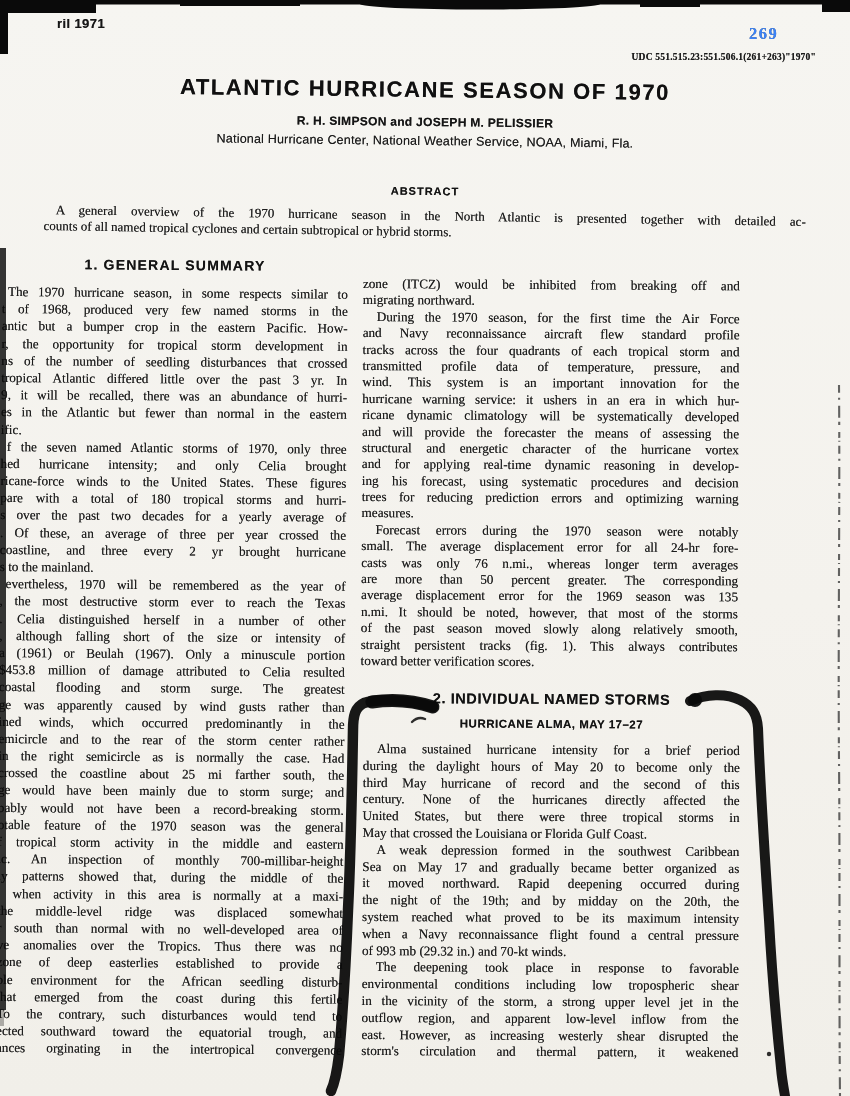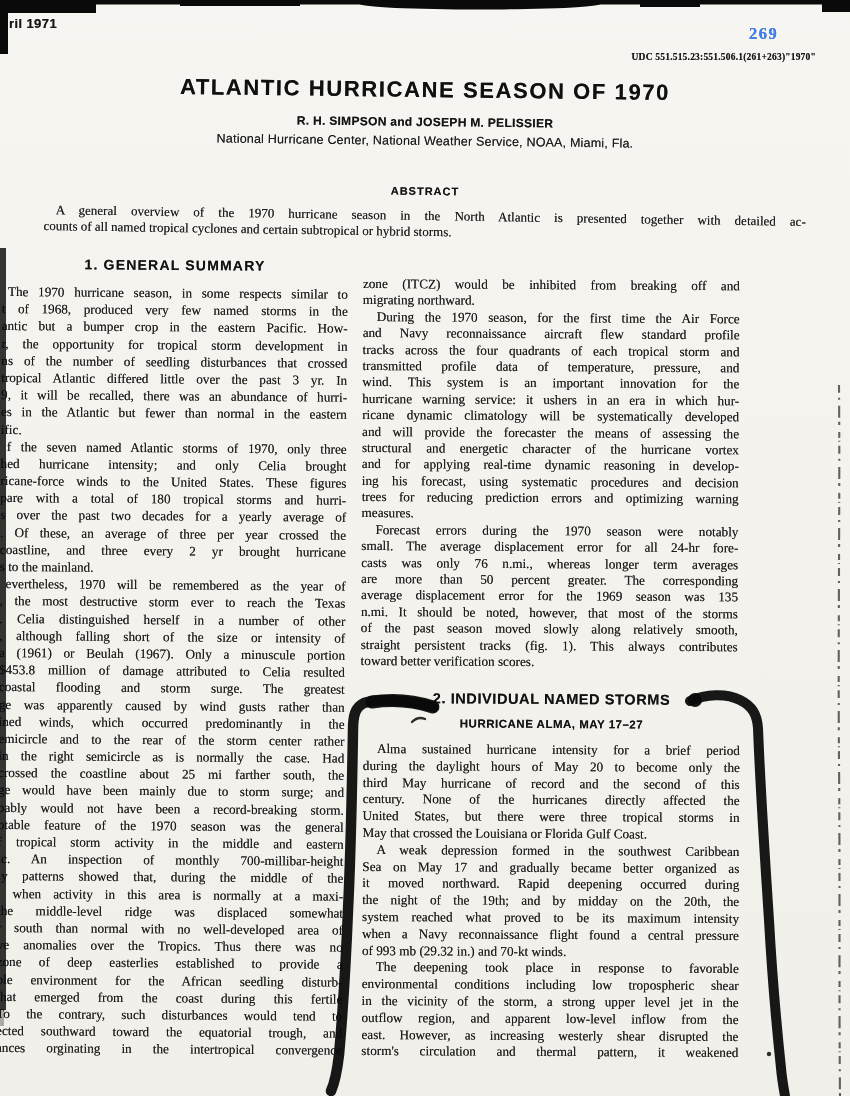--- a/index.html
+++ b/index.html
@@ -4,21 +4,21 @@
 <style>
   html,body{margin:0;padding:0;}
   body{
     width:850px;height:1096px;position:relative;overflow:hidden;
     background:linear-gradient(180deg,#f6f5f1 0%,#f4f2ed 55%,#f1efe9 100%);
     font-family:"Liberation Serif",serif;color:#1c1c1c;
   }
   .abs{position:absolute;}
   .inky{text-shadow:0 0 0.55px rgba(25,25,25,0.7);}
 
-  #hdr-left{left:9px;top:16px;font:700 13px "Liberation Sans",sans-serif;letter-spacing:.4px;color:#161616;}
+  #hdr-left{left:9px;top:16px;font:700 13px "Liberation Sans",sans-serif;letter-spacing:.4px;color:#161616;padding-left:48px;}
   #page-num{left:749px;top:24px;font:700 16.5px "Liberation Serif",serif;letter-spacing:1.5px;color:#3b82f6;text-align:right;}
   #udc{left:430px;top:52px;width:386px;text-align:right;font:700 9.5px "Liberation Serif",serif;letter-spacing:.2px;color:#1a1a1a;}
 
   #title{left:0;top:77px;width:850px;text-align:center;font:700 22px "Liberation Sans",sans-serif;letter-spacing:1.6px;color:#101010;transform:rotate(.7deg);}
   #authors{left:0;top:115px;width:850px;text-align:center;font:700 12px "Liberation Sans",sans-serif;letter-spacing:.3px;transform:rotate(.7deg);color:#151515;}
   #affil{left:0;top:134px;width:850px;text-align:center;font:400 12.5px "Liberation Sans",sans-serif;letter-spacing:.2px;transform:rotate(.7deg);color:#1b1b1b;}
   #abs-head{left:0;top:185px;width:850px;text-align:center;font:700 11px "Liberation Sans",sans-serif;letter-spacing:1px;transform:rotate(.8deg);color:#141414;}
 
   .col{position:absolute;font-size:13.2px;transform-origin:top left;}
   .col .tline{height:var(--lh);line-height:var(--lh);text-align:justify;text-align-last:justify;overflow:visible;}

